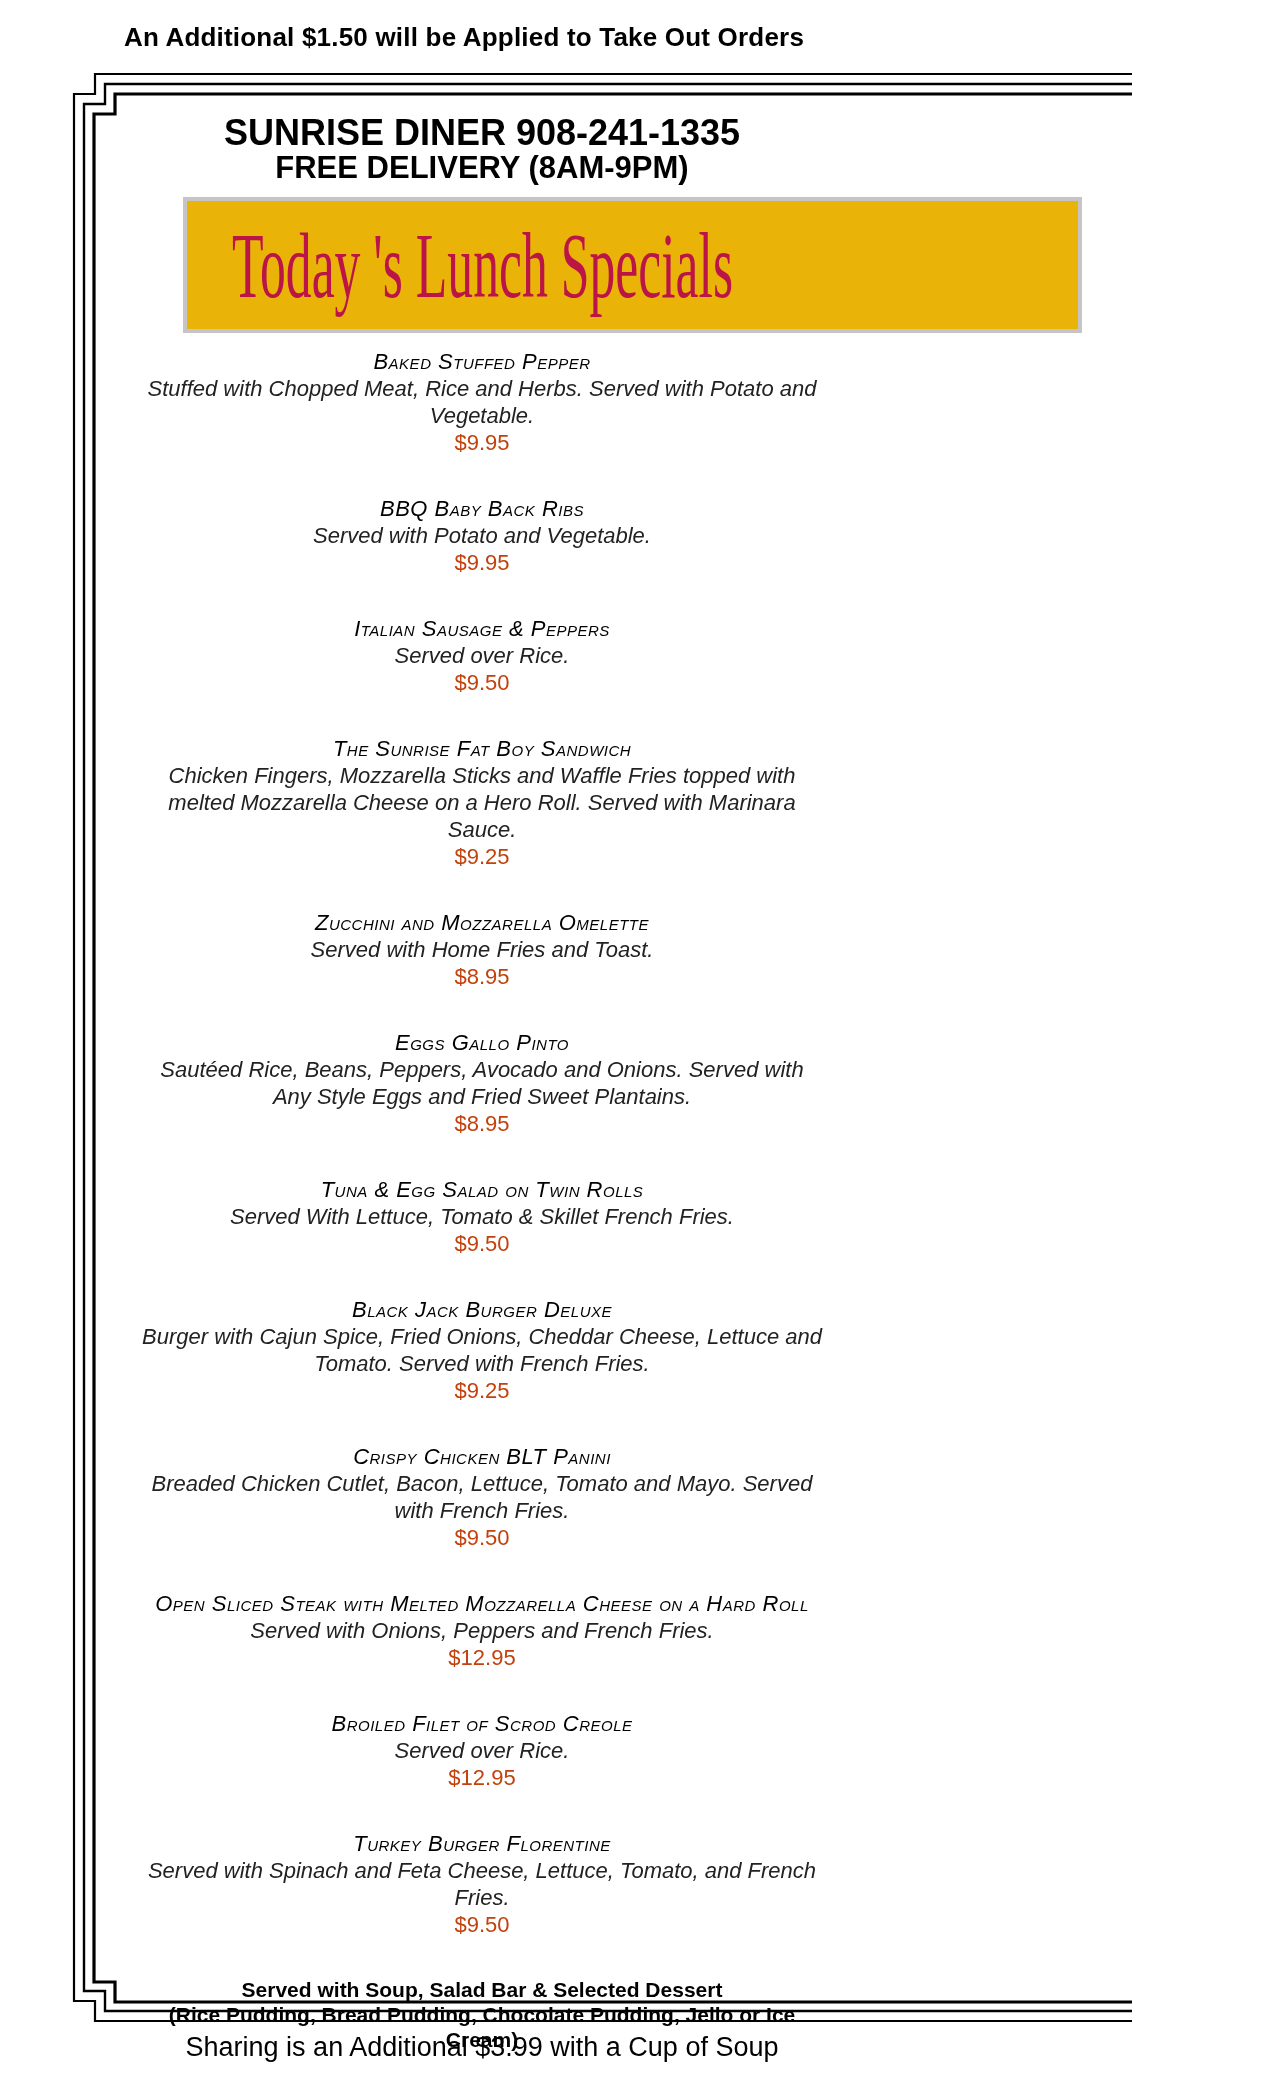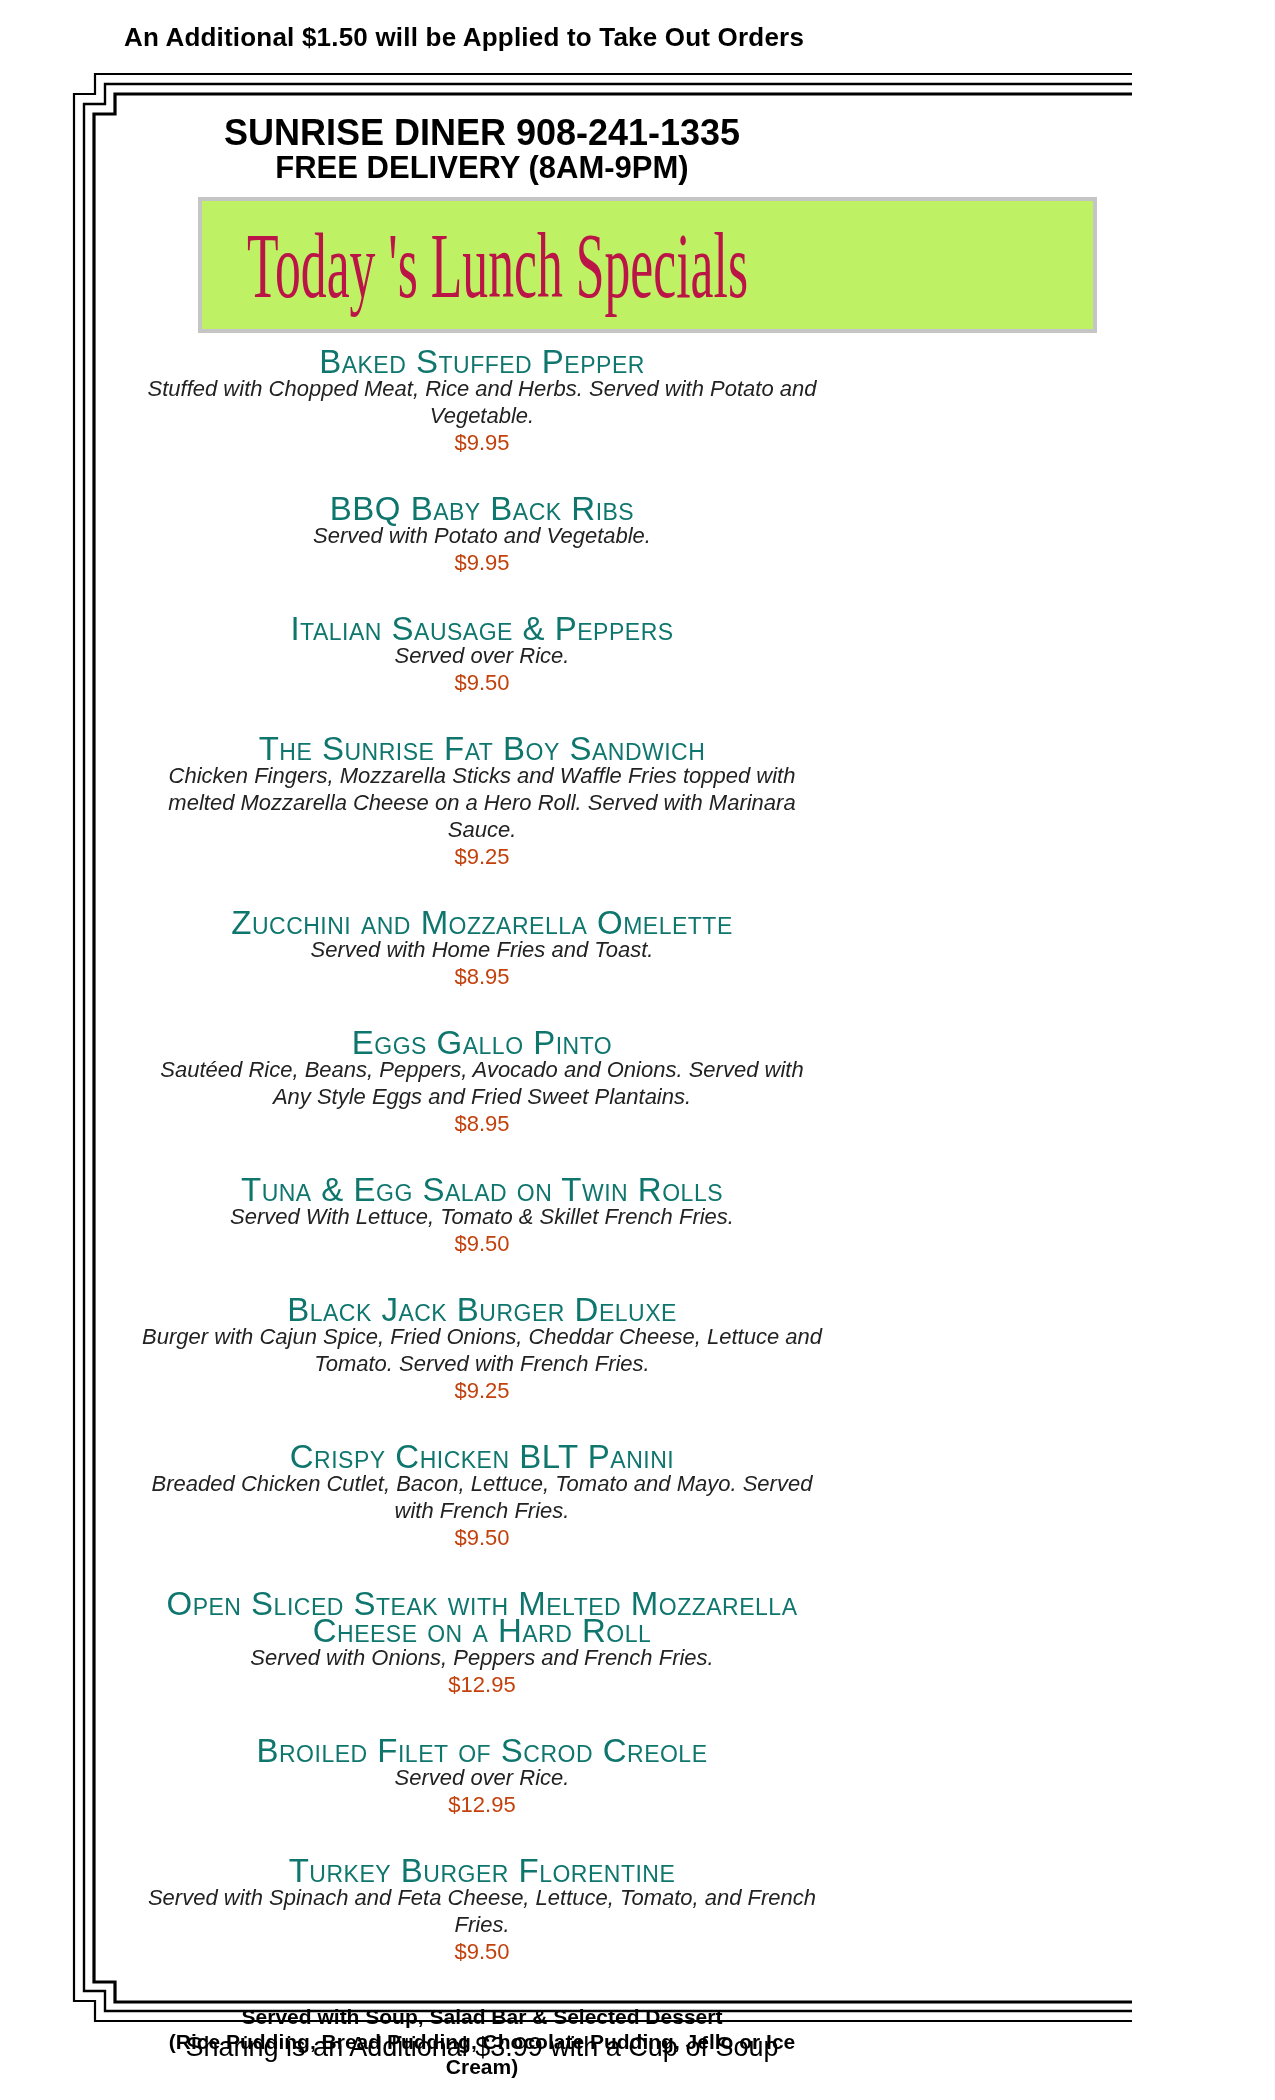--- a/index.html
+++ b/index.html
@@ -14,41 +14,41 @@
   }
   .restaurant-line{
     position:absolute;left:142px;top:112px;width:680px;text-align:center;
     font-size:36px;font-weight:bold;color:#000;
   }
   .delivery-line{
     position:absolute;left:142px;top:150px;width:680px;text-align:center;
     font-size:31px;font-weight:bold;color:#000;
   }
   .title-box{
-    position:absolute;left:198px;top:197px;width:891px;height:128px;
-    border:4px solid #c5c5c5;background:#bef264;
+    position:absolute;left:183px;top:197px;width:891px;height:128px;
+    border:4px solid #c5c5c5;background:#eab308;
   }
   .title-line{
     position:absolute;left:0;top:0;width:590px;height:128px;
     display:flex;align-items:center;justify-content:center;
   }
   .title-text{
     font-family:"Liberation Serif",serif;
     font-size:94px;line-height:120px;white-space:nowrap;
     transform:scaleX(.55);transform-origin:center center;
     color:#bb1547;
   }
   .menu-col{
     position:absolute;left:142px;top:348px;width:680px;text-align:center;
     color:#1c1c1c;
   }
   .menu-item{margin:0 0 39px 0;}
   .item-name{
-    display:block;font-size:33px;line-height:27px;letter-spacing:.5px;
-    font-variant:small-caps;font-weight:500;color:#0f766e;
+    display:block;font-size:22px;line-height:27px;letter-spacing:.5px;
+    font-variant:small-caps;font-weight:500;color:#000000;font-style:italic;
   }
   .item-desc{
     display:block;font-size:22px;line-height:27px;font-style:italic;color:#222;
   }
   .item-price{display:block;font-size:22px;line-height:27px;color:#c2410c;}
   .included-note{margin-top:6px;font-size:21px;line-height:25px;font-weight:bold;color:#000000;}
   .footer-notice{
     position:absolute;left:142px;top:2032px;width:680px;text-align:center;
     font-size:27px;font-weight:normal;color:#000;
   }

